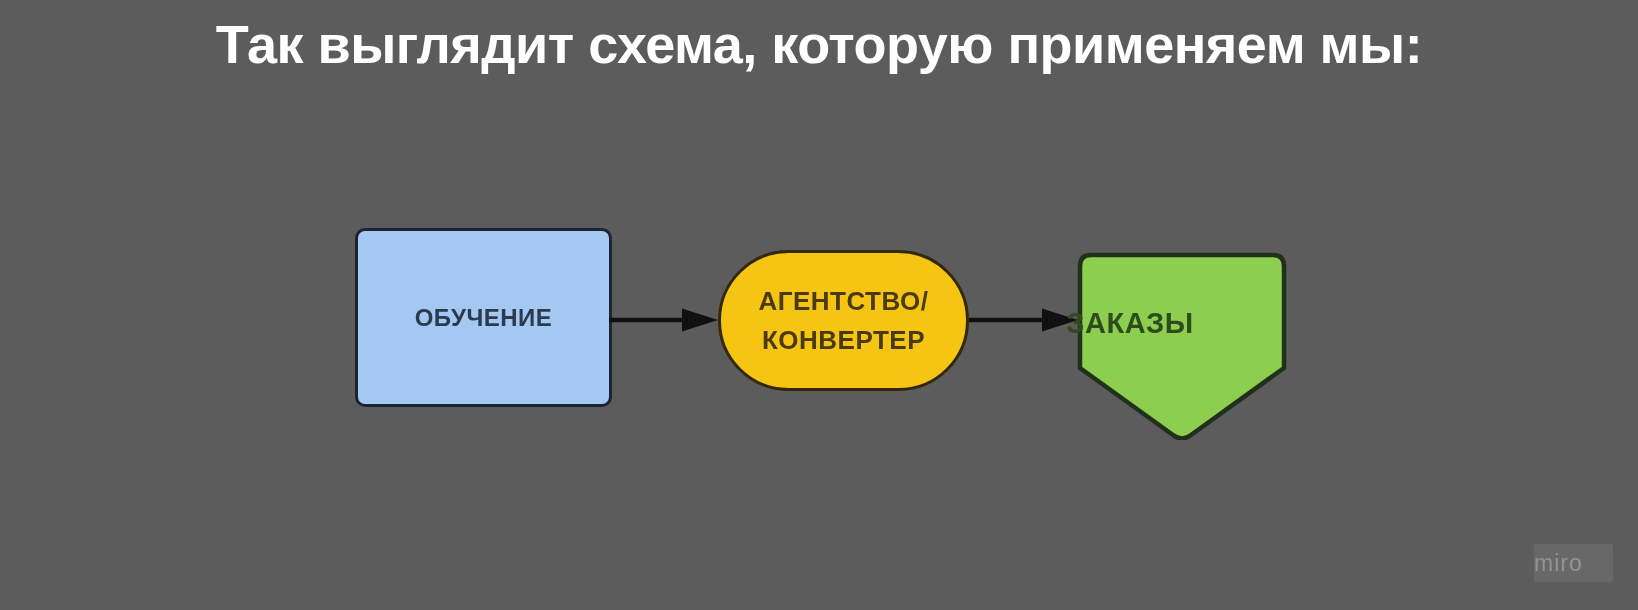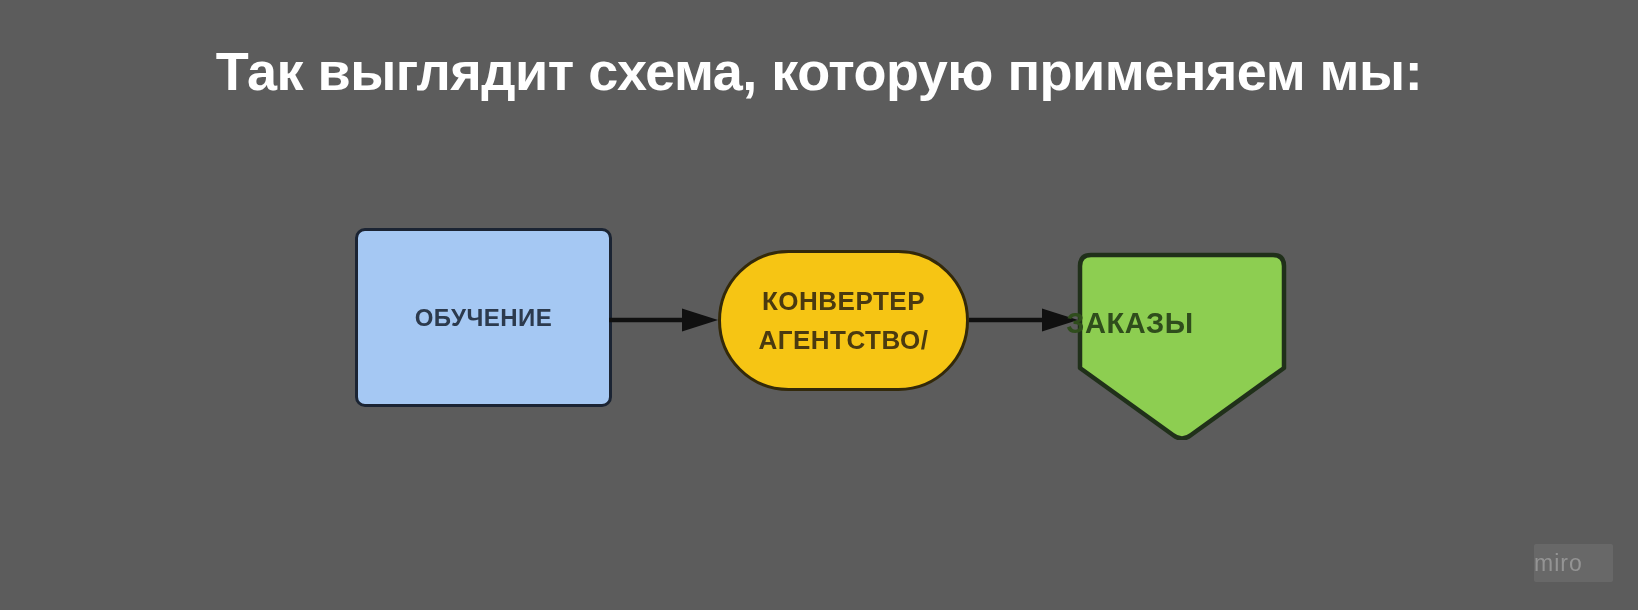--- a/index.html
+++ b/index.html
@@ -9,21 +9,21 @@
   }
   .canvas {
     position: relative;
     width: 1638px;
     height: 610px;
     background: var(--bg, #5C5C5C);
     overflow: hidden;
   }
   .title {
     position: absolute;
-    top: 40px;
+    top: 13px;
     left: 0;
     width: 100%;
     text-align: center;
     font-size: 54px;
     line-height: 62px;
     font-weight: 700;
     letter-spacing: -0.5px;
     color: var(--title-color, #FFFFFF);
   }
   .node {
@@ -135,22 +135,22 @@
     <span class="node-label">ОБУЧЕНИЕ</span>
   </div>
 
   <svg class="connector connector-1" viewBox="0 0 112 40" xmlns="http://www.w3.org/2000/svg">
     <line x1="1" y1="20" x2="76" y2="20"></line>
     <polygon points="74,8.5 110,20 74,31.5"></polygon>
   </svg>
 
   <div class="node node-agency">
     <div class="node-label">
+      <div>АГЕНТСТВО/</div>
       <div>КОНВЕРТЕР</div>
-      <div>АГЕНТСТВО/</div>
     </div>
   </div>
 
   <svg class="connector connector-2" viewBox="0 0 112 40" xmlns="http://www.w3.org/2000/svg">
     <line x1="1" y1="20" x2="76" y2="20"></line>
     <polygon points="74,8.5 110,20 74,31.5"></polygon>
   </svg>
 
   <svg class="node-orders-svg" viewBox="0 0 210 188" xmlns="http://www.w3.org/2000/svg">
     <path d="M14 3 H196 Q207 3 207 14 V116 L114 183 Q105 190 96 183 L3 116 V14 Q3 3 14 3 Z"></path>

